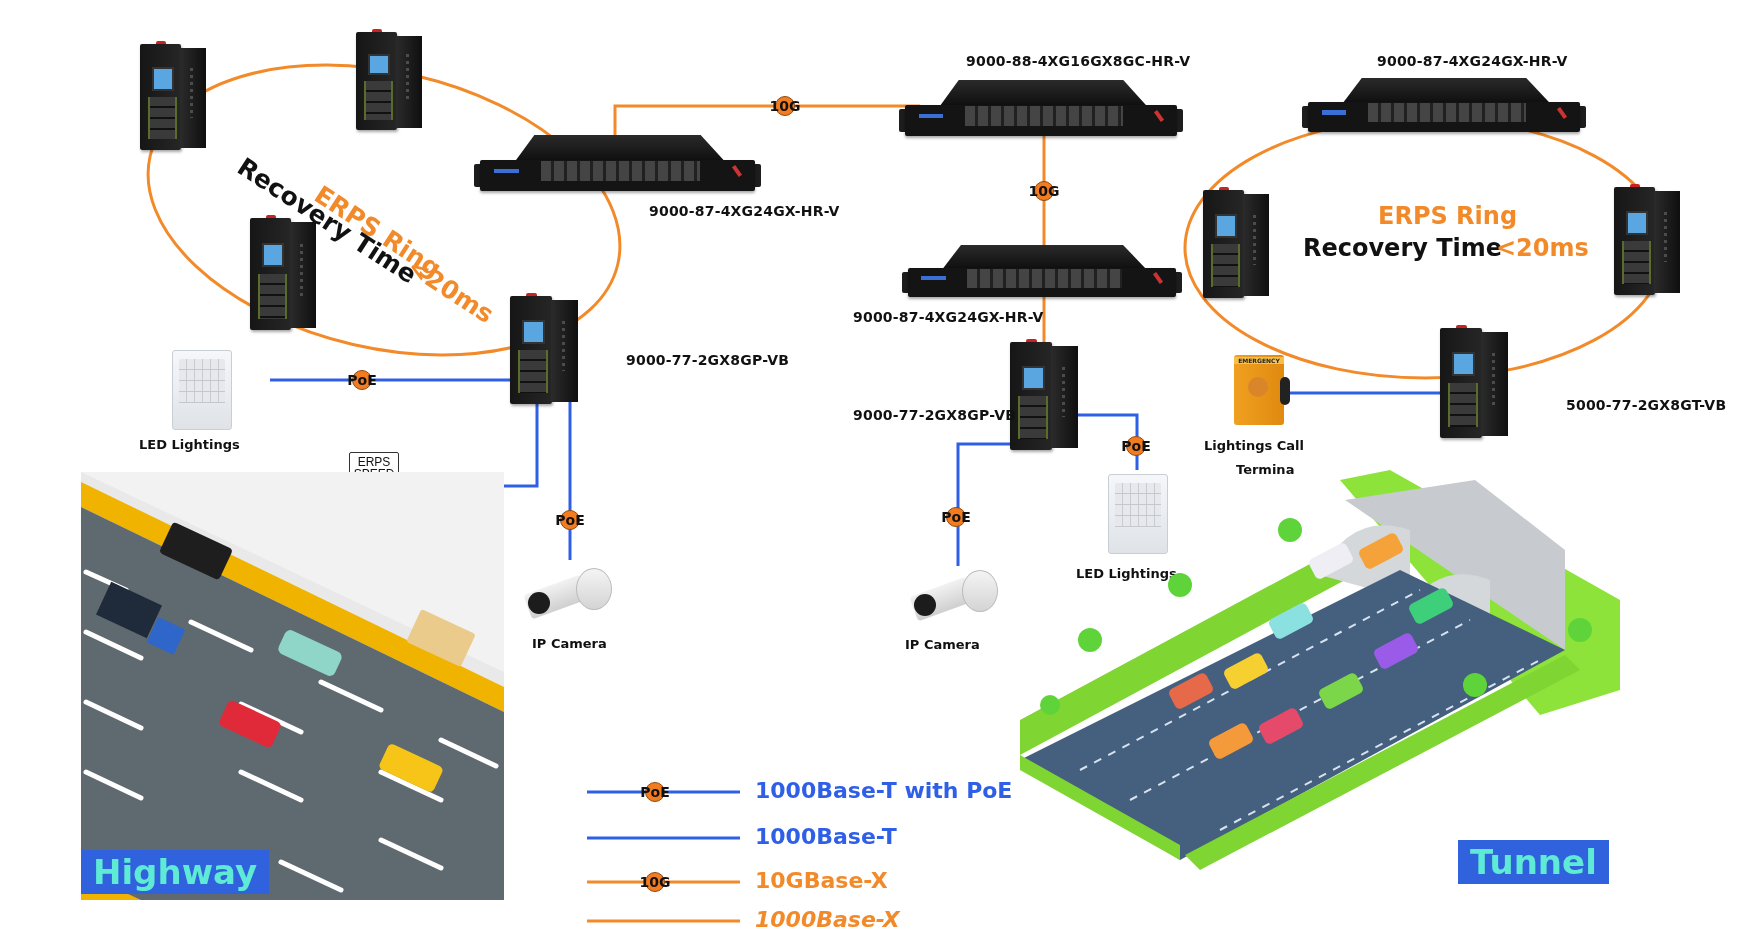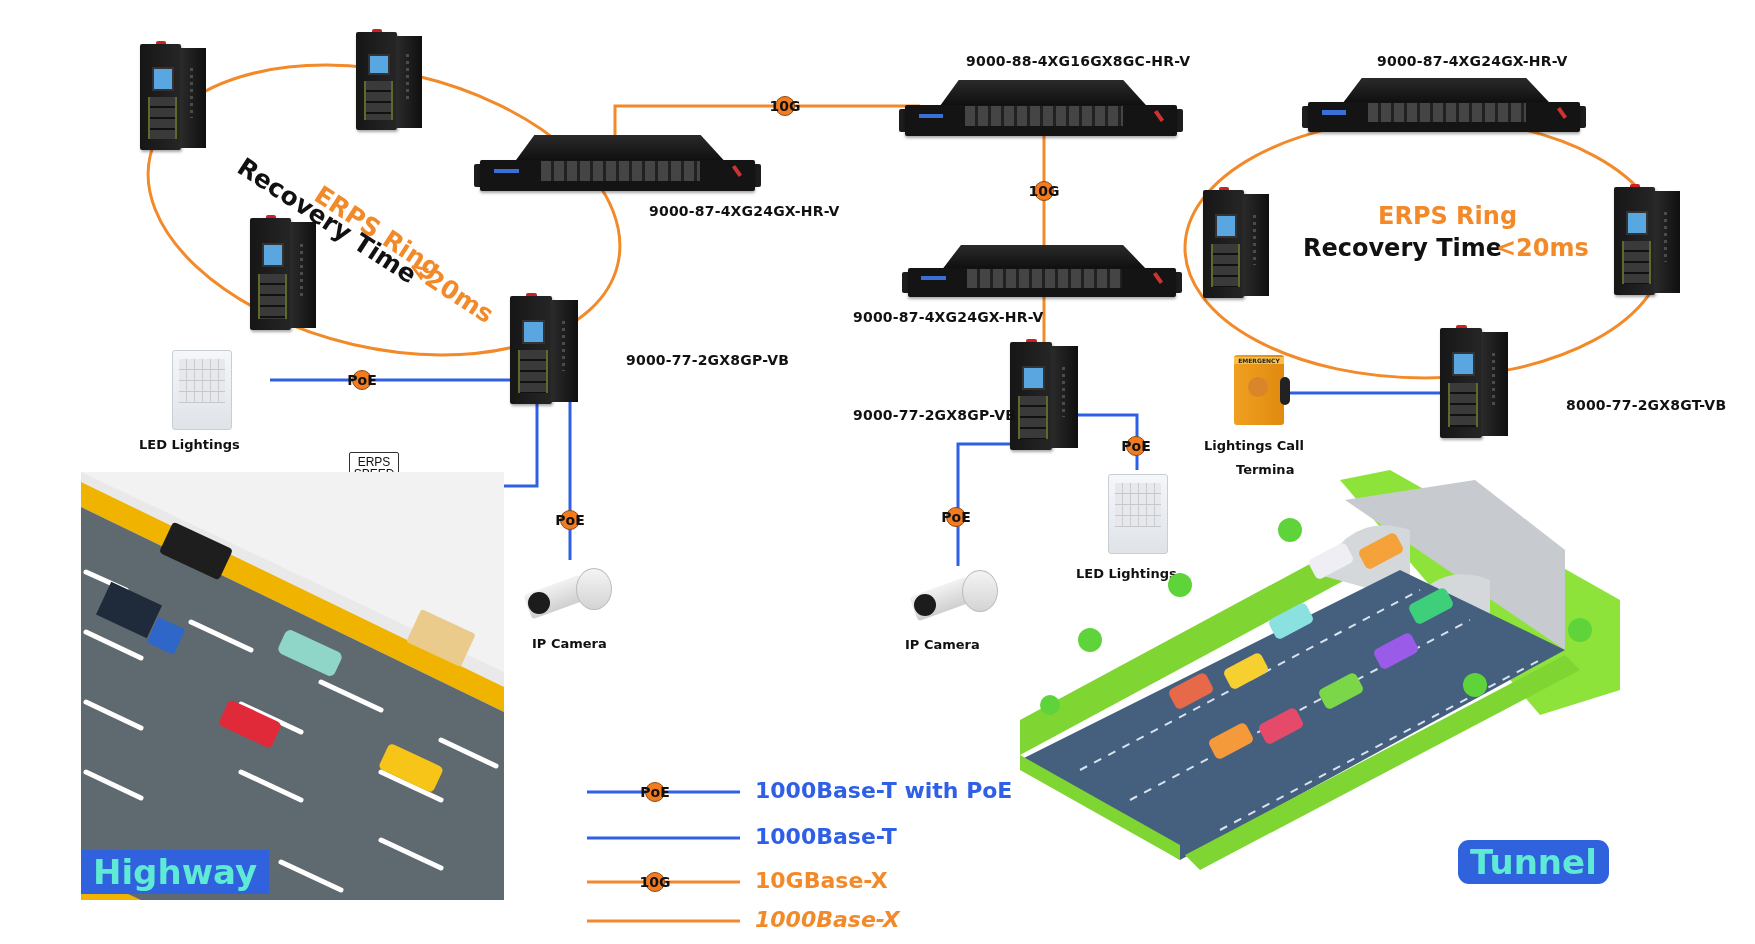--- a/index.html
+++ b/index.html
@@ -177,21 +177,21 @@
       <div class="sfp"></div>
       <div class="rj"></div>
     </div>
   <div class="din" style="left:1440px;top:328px;width:68px;height:110px;">
       <div class="red"></div>
       <div class="body"></div>
       <div class="side"></div>
       <div class="sfp"></div>
       <div class="rj"></div>
     </div>
-  <div class="lbl model" style="left:1566px;top:397px;">8000-77-2GX8GT-VB</div>
+  <div class="lbl model" style="left:1566px;top:397px;">5000-77-2GX8GT-VB</div>
 
   <div class="erps orange" style="left:325px;top:180px;font-size:25px;transform:rotate(33deg);transform-origin:left top;">ERPS Ring</div>
   <div class="erps black" style="left:248px;top:152px;font-size:25px;transform:rotate(33deg);transform-origin:left top;">Recovery Time</div>
   <div class="erps orange" style="left:418px;top:252px;font-size:25px;transform:rotate(33deg);transform-origin:left top;">&lt;20ms</div>
 
   <div class="erps orange" style="left:1378px;top:202px;font-size:24px;">ERPS Ring</div>
   <div class="erps black" style="left:1303px;top:234px;font-size:24px;">Recovery Time</div>
   <div class="erps orange" style="left:1496px;top:234px;font-size:24px;">&lt;20ms</div>
 
   <div class="badge" style="left:775px;top:96px;">10G</div>
@@ -315,21 +315,21 @@
       <g fill="#5fd43a">
         <circle cx="270" cy="60" r="12"></circle>
           <circle cx="160" cy="115" r="12"></circle>
           <circle cx="70" cy="170" r="12"></circle>
           <circle cx="30" cy="235" r="10"></circle>
           <circle cx="560" cy="160" r="12"></circle>
           <circle cx="455" cy="215" r="12"></circle>
       </g>
     </svg>
   </div>
-  <div class="caption" style="left:1458px;top:840px;border-radius:11px;">Tunnel</div>
+  <div class="caption" style="left:1458px;top:840px;">Tunnel</div>
 
   <div class="badge" style="left:645px;top:782px;">PoE</div>
   <div class="legend-text" style="left:755px;top:778px;color:#2f5fe6;">1000Base-T with PoE</div>
   <div class="legend-text" style="left:755px;top:824px;color:#2f5fe6;">1000Base-T</div>
   <div class="badge" style="left:645px;top:872px;">10G</div>
   <div class="legend-text" style="left:755px;top:868px;color:#f28a2a;">10GBase-X</div>
   <div class="legend-text" style="left:755px;top:907px;color:#f28a2a;font-style:italic;">1000Base-X</div>
 
 </div>
 

